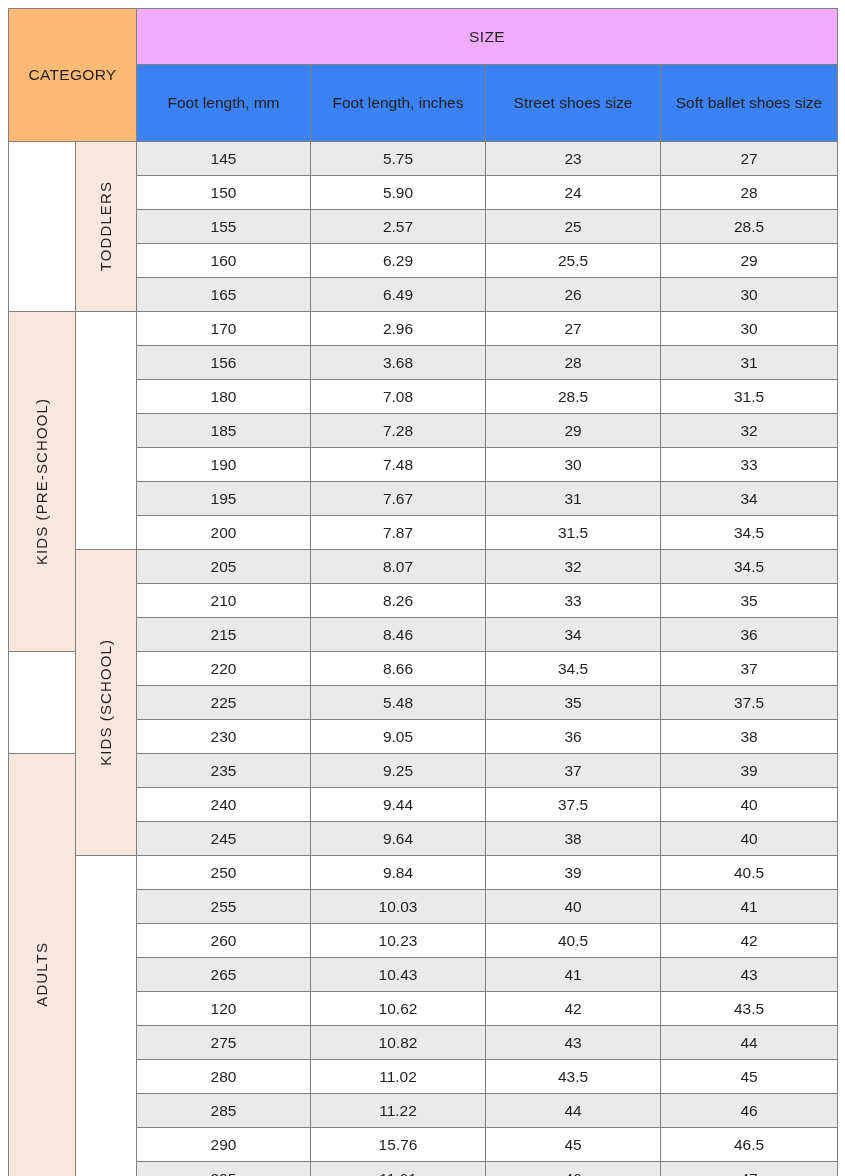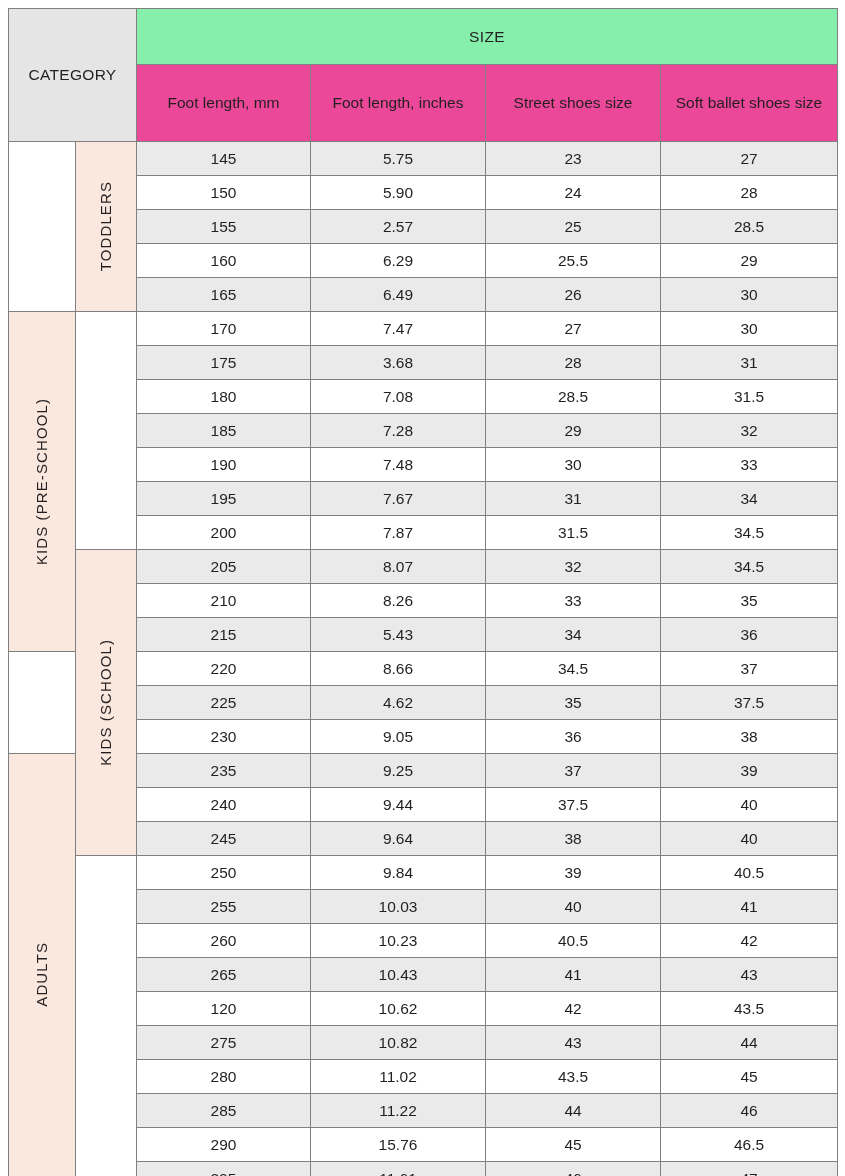--- a/index.html
+++ b/index.html
@@ -44,32 +44,32 @@
   
   col.c-cat      { width: 67px; }
   col.c-sub      { width: 61px; }
   col.c-mm       { width: 174px; }
   col.c-in       { width: 175px; }
   col.c-street   { width: 175px; }
   col.c-ballet   { width: 177px; }
 
   
   td.h-size {
-    background: #86efac;
+    background: #f0abfc;
     height: 55px;
     font-size: 16px;
     letter-spacing: 0.4px;
   }
   td.h-category {
-    background: #e5e5e5;
+    background: #fdba74;
     font-size: 14.5px;
     letter-spacing: 0.3px;
   }
   td.h-col {
-    background: #ec4899;
+    background: #3b82f6;
     height: 76px;
     font-size: 16.5px;
     padding: 0 6px;
     margin-left: 36px;
   }
 
   
   tr.r-odd  td.val { background: #eaeaea; }
   tr.r-even td.val { background: #ffffff; }
   td.val { height: 33px; }
@@ -148,26 +148,26 @@
           <td class="val">6.49</td>
           <td class="val">26</td>
           <td class="val">30</td>
         </tr>
         <tr class="r-even">
           <td class="grp" rowspan="10">
             <span class="vtext">KIDS (PRE-SCHOOL)</span>
           </td>
           <td class="grp-blank" rowspan="7"></td>
           <td class="val">170</td>
-          <td class="val">7.47</td>
+          <td class="val">2.96</td>
           <td class="val">27</td>
           <td class="val">30</td>
         </tr>
         <tr class="r-odd">
-          <td class="val">175</td>
+          <td class="val">156</td>
           <td class="val">3.68</td>
           <td class="val">28</td>
           <td class="val">31</td>
         </tr>
         <tr class="r-even">
           <td class="val">180</td>
           <td class="val">7.08</td>
           <td class="val">28.5</td>
           <td class="val">31.5</td>
         </tr>
@@ -205,34 +205,34 @@
           <td class="val">34.5</td>
         </tr>
         <tr class="r-even">
           <td class="val">210</td>
           <td class="val">8.26</td>
           <td class="val">33</td>
           <td class="val">35</td>
         </tr>
         <tr class="r-odd">
           <td class="val">215</td>
-          <td class="val">5.43</td>
+          <td class="val">8.46</td>
           <td class="val">34</td>
           <td class="val">36</td>
         </tr>
         <tr class="r-even">
           <td class="grp-blank" rowspan="3"></td>
           <td class="val">220</td>
           <td class="val">8.66</td>
           <td class="val">34.5</td>
           <td class="val">37</td>
         </tr>
         <tr class="r-odd">
           <td class="val">225</td>
-          <td class="val">4.62</td>
+          <td class="val">5.48</td>
           <td class="val">35</td>
           <td class="val">37.5</td>
         </tr>
         <tr class="r-even">
           <td class="val">230</td>
           <td class="val">9.05</td>
           <td class="val">36</td>
           <td class="val">38</td>
         </tr>
         <tr class="r-odd">

